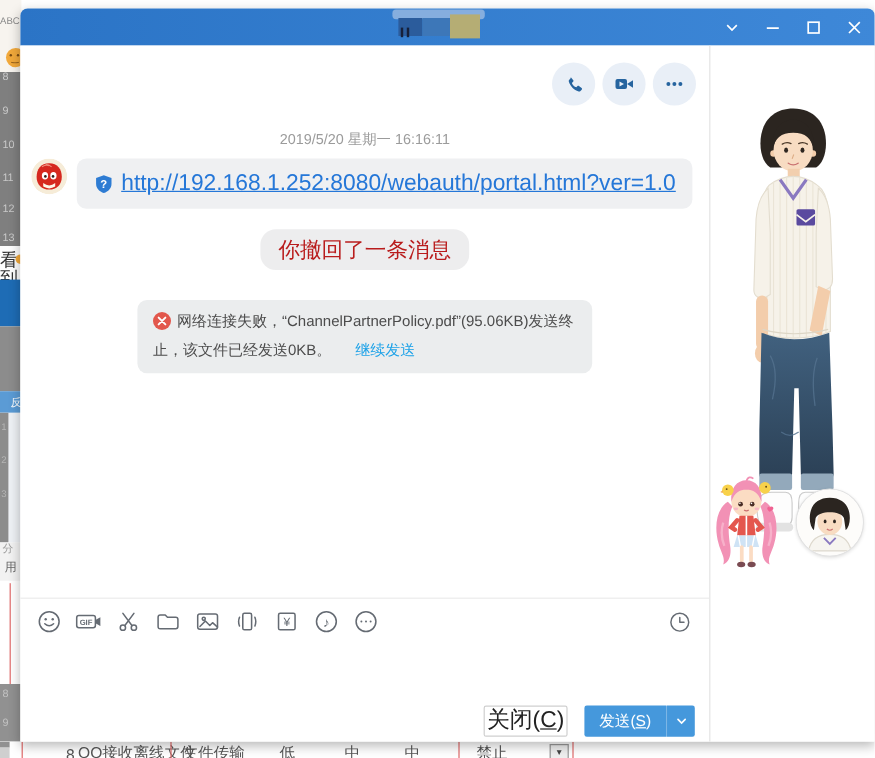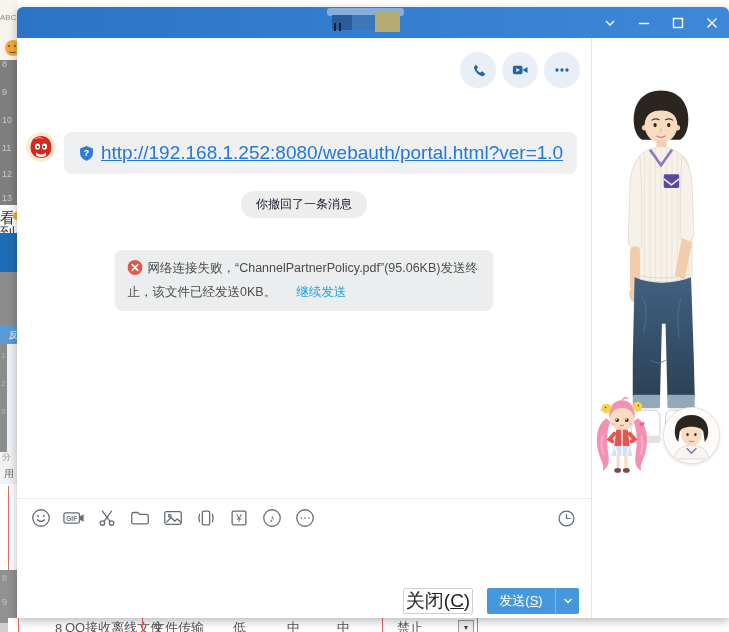--- a/index.html
+++ b/index.html
@@ -57,21 +57,21 @@
   .ts { color:#9b9b9b; font-size:12px; }
   .date-sep { top:70px; }
   .time-sep { top:196px; }
 
   .msg-row { position:absolute; left:9px; top:94px; display:flex; align-items:flex-start; }
   .msg-avatar { width:30px; height:30px; border-radius:50%; overflow:hidden; flex:none; cursor:pointer; }
   .msg-bubble { margin-left:8px; background:#eff0f2; border-radius:8px; padding:10px 14px; display:flex; align-items:center; gap:6px; }
   .msg-link { color:#2577d8; font-size:19px; text-decoration:underline; cursor:pointer; white-space:nowrap; }
 
   .recall-pill { position:absolute; top:153px; left:50%; transform:translateX(-50%);
-                 background:#ededee; color:#0f172a; font-size:12px; border-radius:13px; padding:5px 15px; white-space:nowrap; }
+                 background:#ededee; color:#b91c1c; font-size:18px; border-radius:13px; padding:5px 15px; white-space:nowrap; }
 
   .error-box { position:absolute; top:212px; left:50%; transform:translateX(-50%); width:379px;
                background:#ebedee; border-radius:8px; padding:8px 13px; font-size:12.5px; color:#4c4c4c; line-height:21px; }
   .error-icon { display:inline-block; vertical-align:-3px; margin-right:5px; }
   .error-action { color:#1da2e8; text-decoration:none; margin-left:20px; cursor:pointer; }
 
   .toolbar-divider { position:absolute; top:460px; left:0; width:100%; height:1px; background:#ebebeb; }
   .toolbar { position:absolute; top:468px; left:12px; display:flex; gap:9px; }
   .tool-btn { width:24px; height:24px; display:flex; align-items:center; justify-content:center; cursor:pointer; }
   .tool-btn svg { stroke:#656b73; stroke-width:1.4; fill:none; stroke-linecap:round; stroke-linejoin:round; }
@@ -201,20 +201,21 @@
         </div>
         <div class="call-btn">
           <svg width="20" height="20" viewBox="0 0 24 24">
             <circle cx="6" cy="12" r="2" fill="#26649f"></circle>
               <circle cx="12" cy="12" r="2" fill="#26649f"></circle>
               <circle cx="18" cy="12" r="2" fill="#26649f"></circle>
           </svg>
         </div>
       </div>
 
+      <div class="centered ts date-sep">2019/5/20 星期一 16:16:11</div>
 
       <div class="msg-row">
         <div class="msg-avatar">
           <svg width="30" height="30" viewBox="0 0 30 30">
             <circle cx="15" cy="15" r="15" fill="#f6ecd8"></circle>
             <path d="M15,4 C8,4 4.5,9 4.5,15.5 C4.5,22 9,26 15,26 C21,26 25.5,22 25.5,15.5 C25.5,9 22,4 15,4 Z" fill="#d6281e"></path>
             <path d="M9,7 q3,-2 6,-1 M12,5 q3,0 5,2" stroke="#ee8a77" stroke-width="1" fill="none"></path>
             <ellipse cx="11.5" cy="14.5" rx="2.6" ry="3.1" fill="#fff"></ellipse>
             <ellipse cx="18.5" cy="14.5" rx="2.6" ry="3.1" fill="#fff"></ellipse>
             <circle cx="11.8" cy="15" r="1.1" fill="#30211c"></circle>

